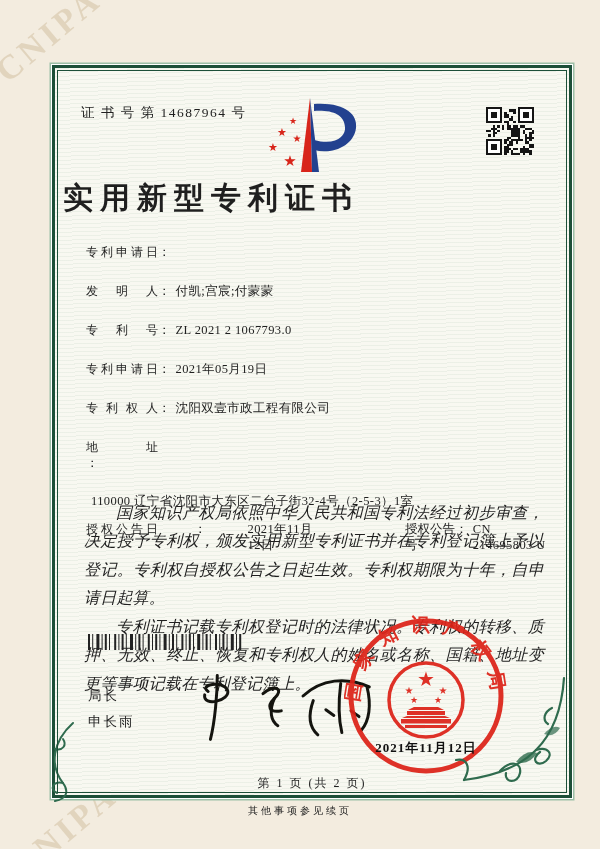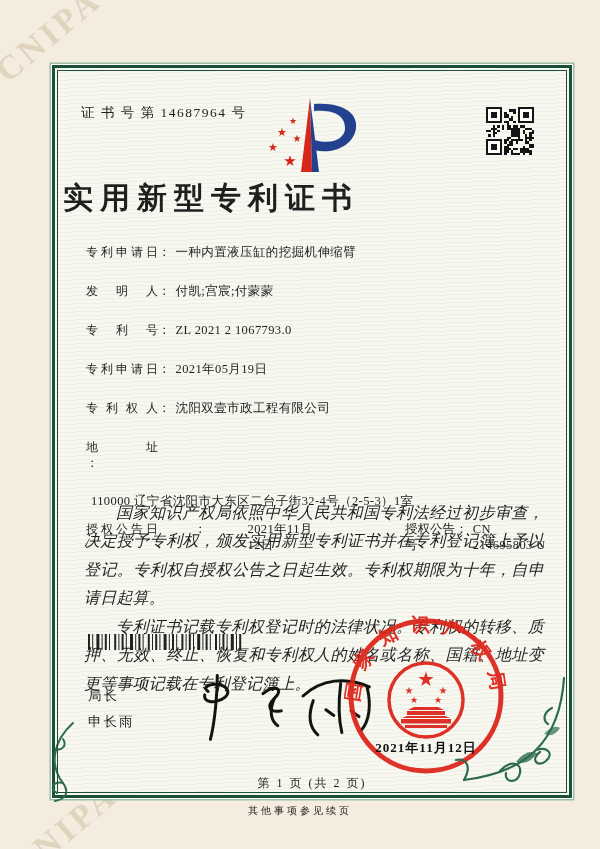--- a/index.html
+++ b/index.html
@@ -235,21 +235,20 @@
       <rect x="1" y="15" width="5" height="5" fill="#ffffff"></rect>
       <rect x="2" y="16" width="3" height="3" fill="#151515"></rect>
     </svg>
 
   <h1 class="title">实用新型专利证书</h1>
 
   <div class="fields">
     <div class="row">
       <span class="lab">专利申请日</span>
         <span class="colon">：</span>
-      <span class="val">一种内置液压缸的挖掘机伸缩臂</span>
     </div>
     <div class="row">
       <span class="lab">发明人</span>
         <span class="colon">：</span>
       <span class="val">付凯;宫宸;付蒙蒙</span>
     </div>
     <div class="row">
       <span class="lab">专利号</span>
         <span class="colon">：</span>
       <span class="val">ZL 2021 2 1067793.0</span>

